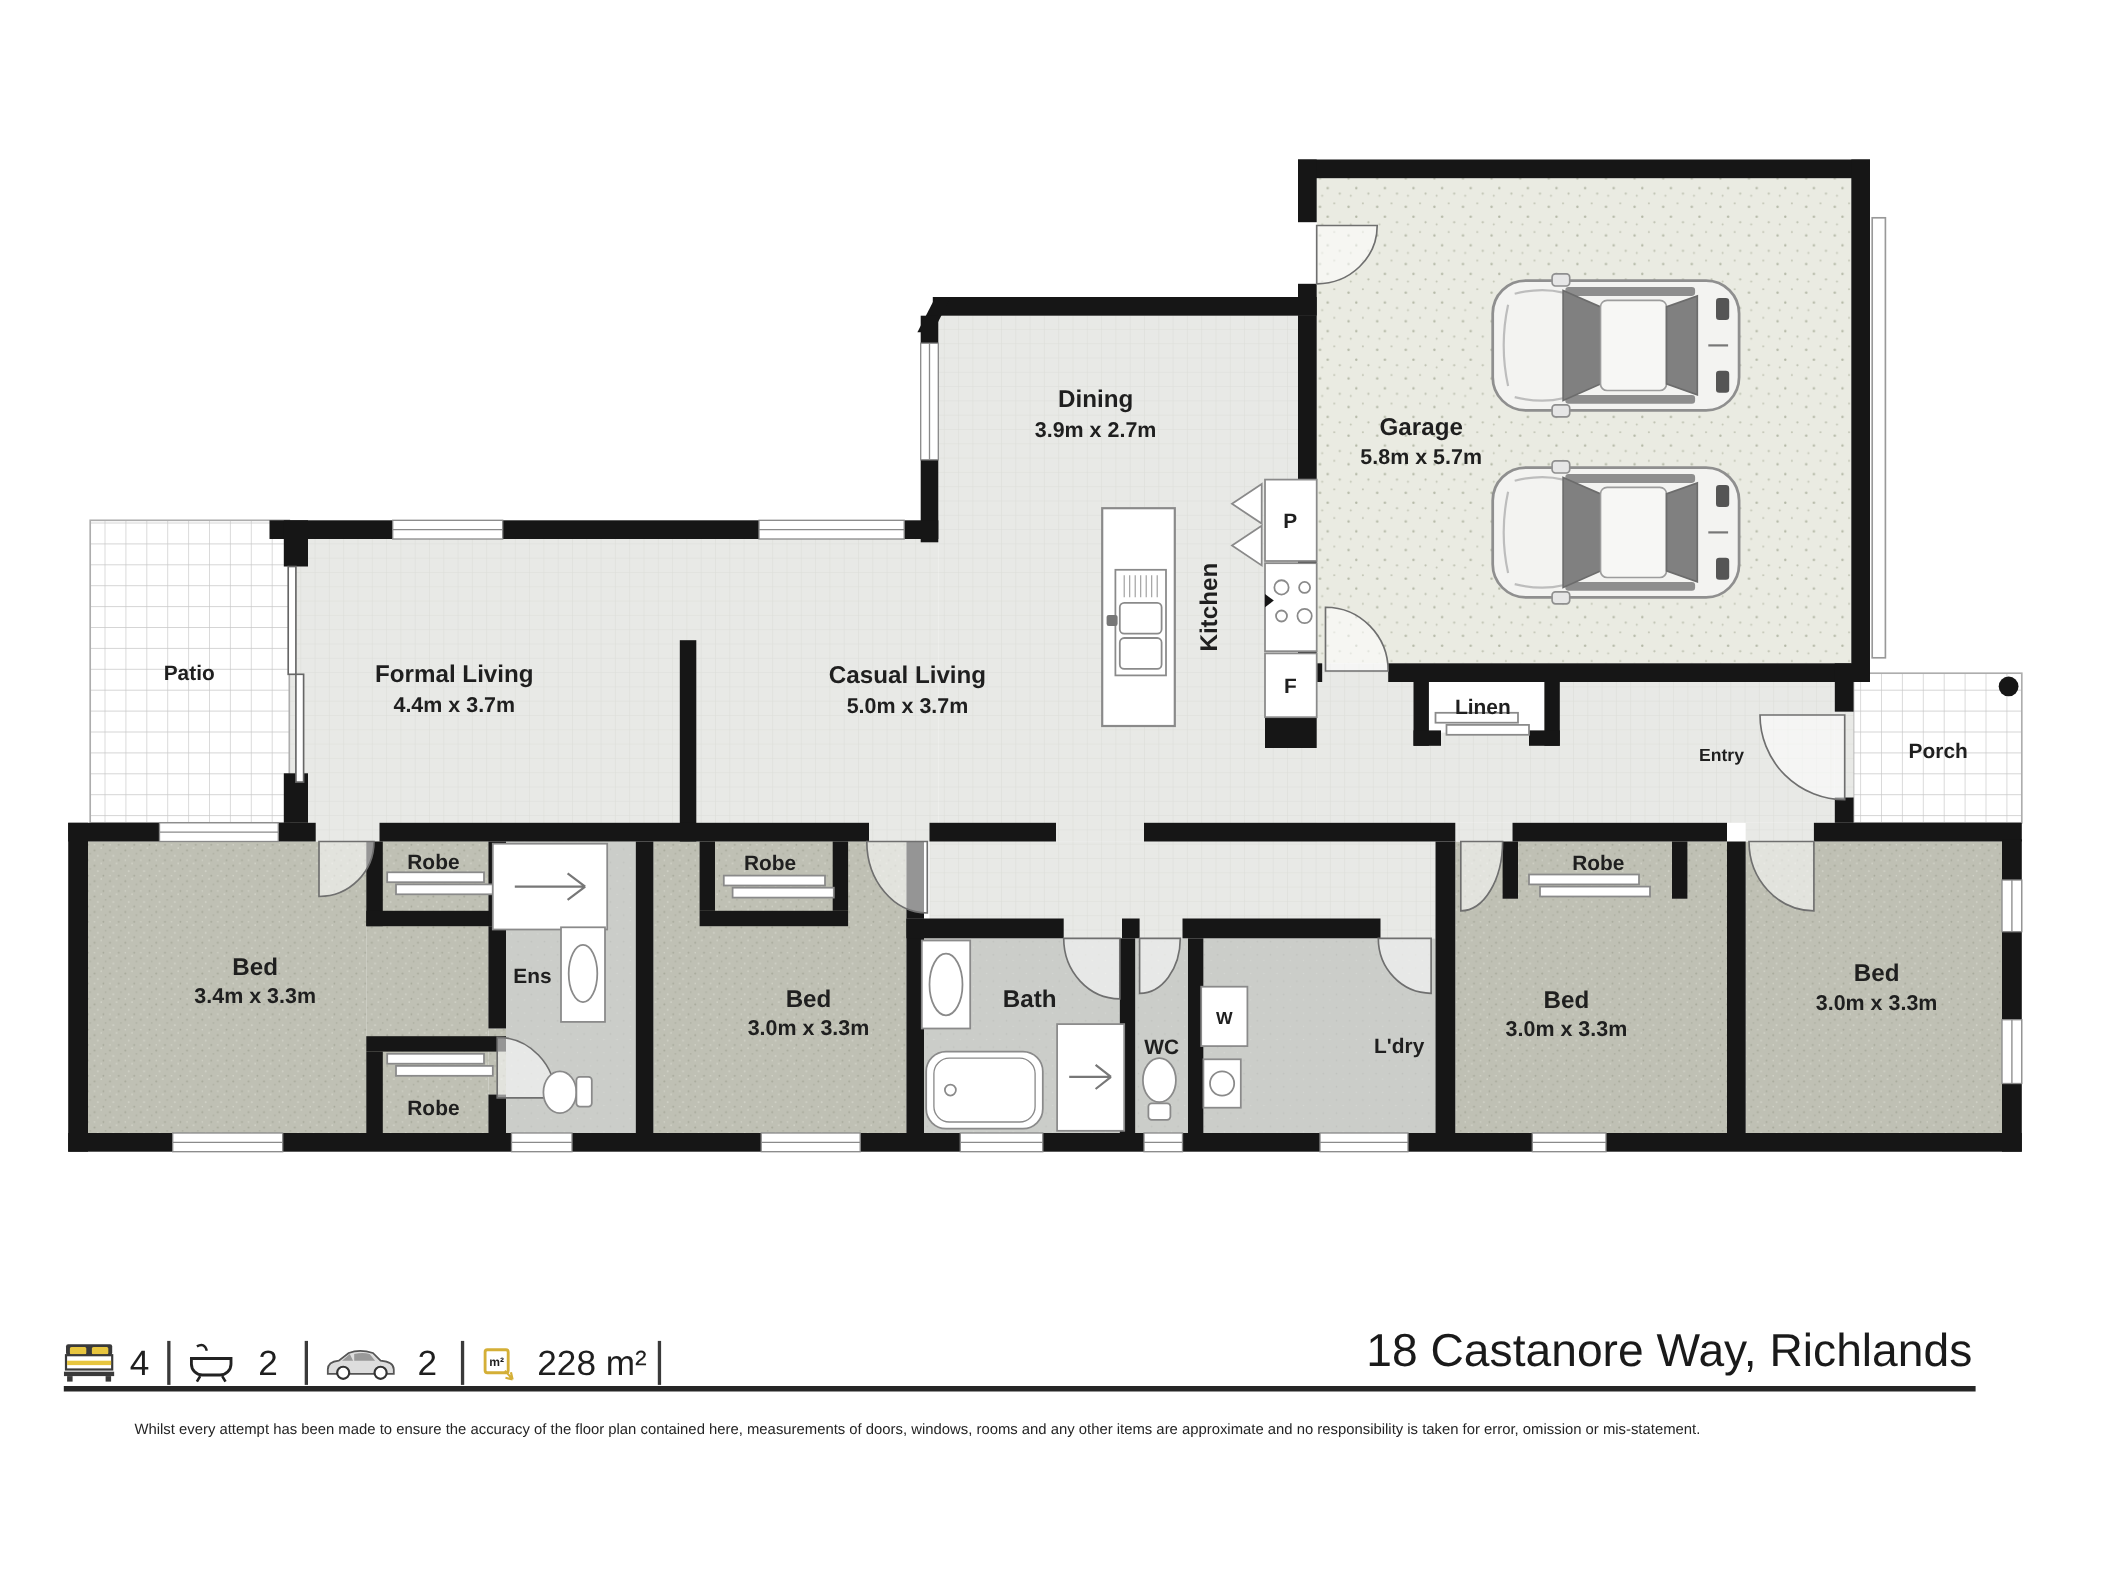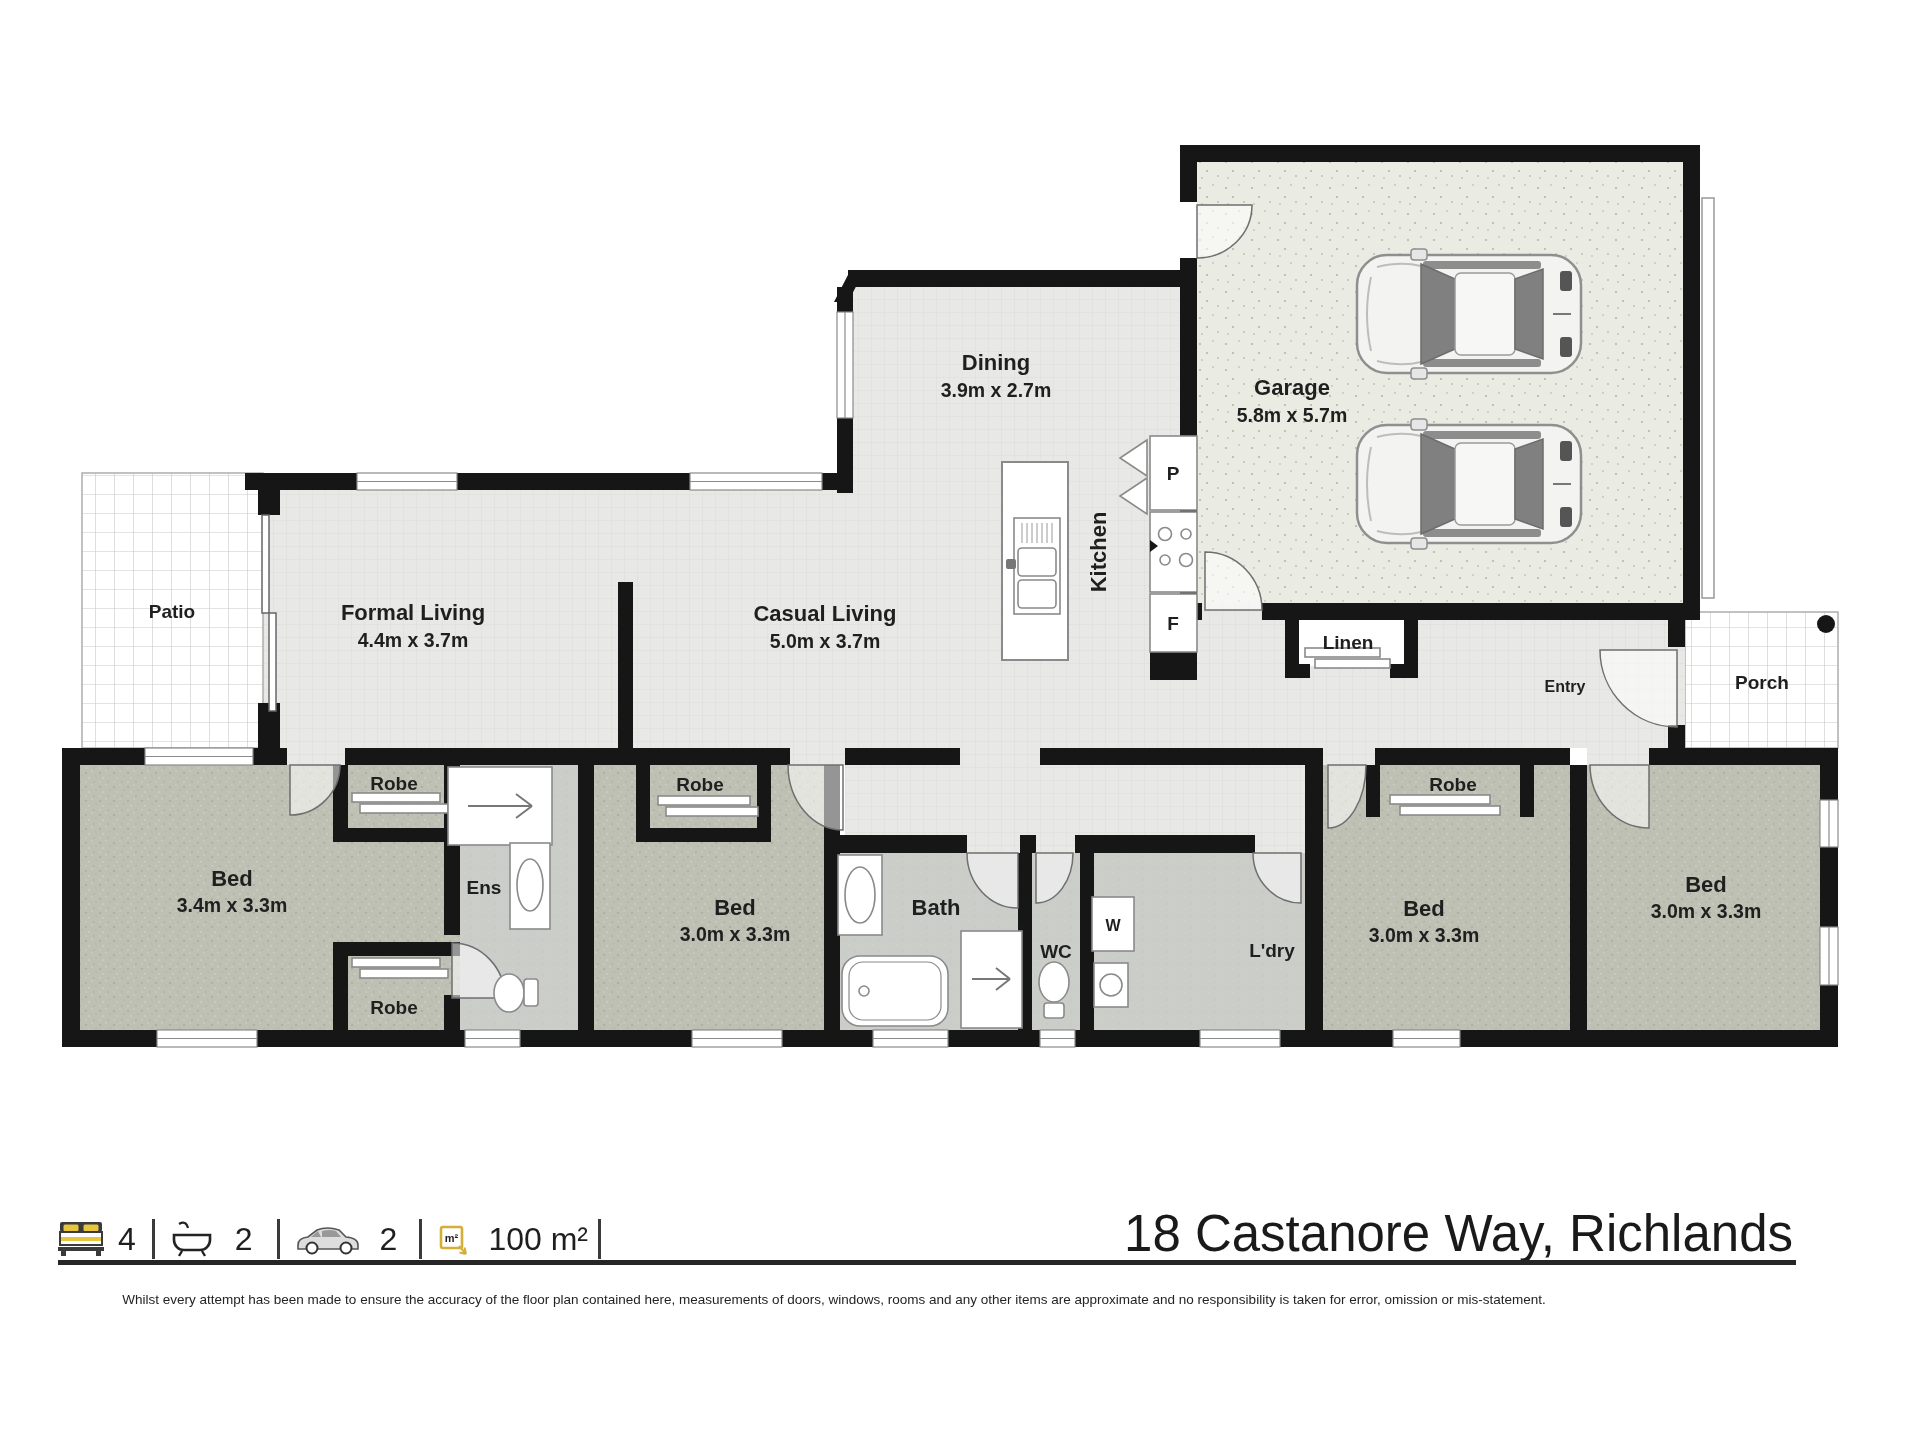--- a/index.html
+++ b/index.html
@@ -9,21 +9,21 @@
   svg text{font-family:"Liberation Sans",sans-serif;font-weight:bold;fill:#1f1f1f;}
   .rname{font-size:22px;}
   .rdims{font-size:19.5px;}
   .rsmall{font-size:19px;}
   .rtiny{font-size:16px;}
   
   .legend{position:absolute;left:58px;top:1216px;height:46px;display:flex;align-items:center;}
   .legend .num{font-size:32px;color:#1f1f1f;}
   .legend .sep{width:3px;height:40px;background:#3a3a3a;}
   .rule{position:absolute;left:58px;top:1260px;width:1738px;height:5px;background:#262626;}
-  .address{position:absolute;right:127px;top:1204px;font-size:51px;color:#1a1a1a;white-space:nowrap;}
+  .address{position:absolute;right:127px;top:1204px;font-size:42px;color:#1a1a1a;white-space:nowrap;}
   .disclaimer{position:absolute;left:0;top:1292px;width:1668px;text-align:center;
               font-size:13.5px;line-height:16px;color:#242424;}
   .m0{margin-left:14px}.m1{margin-left:16px}.m2{margin-left:22px}.m3{margin-left:24px}
   .m4{margin-left:18px}.m5{margin-left:20px}.m6{margin-left:10px}
 </style>
 </head>
 <body>
 
 <div class="page">
 
@@ -403,21 +403,21 @@
     <circle cx="18" cy="25" r="5.5" fill="#fff" stroke="#333" stroke-width="2"></circle>
     <circle cx="52" cy="25" r="5.5" fill="#fff" stroke="#333" stroke-width="2"></circle>
   </svg>
   <div class="num m4">2</div>
   <div class="sep m2"></div>
   <svg class="m1" width="30" height="36" viewBox="0 0 30 36">
     <rect x="3" y="6" width="21" height="21" rx="2" fill="none" stroke="#d4af37" stroke-width="2.6"></rect>
     <text x="13.5" y="21" font-size="11" font-weight="bold" fill="#d4af37" text-anchor="middle" font-family="Liberation Sans, sans-serif">m²</text>
     <path d="M21 25 l7 8 m0 0 l-1.5 -6.5 m1.5 6.5 l-6.5 -1.5" stroke="#d4af37" stroke-width="2" fill="none"></path>
   </svg>
-  <div class="num m5">100 m²</div>
+  <div class="num m5">228 m²</div>
   <div class="sep m6"></div>
 </div>
 
 <div class="address">18 Castanore Way, Richlands</div>
 <div class="rule"></div>
 
 <div class="disclaimer">
   <div>Whilst every attempt has been made to ensure the accuracy of the floor plan contained here, measurements of doors, windows, rooms and any other items are approximate and no responsibility is taken for error, omission or mis-statement.</div>
 </div>
 

